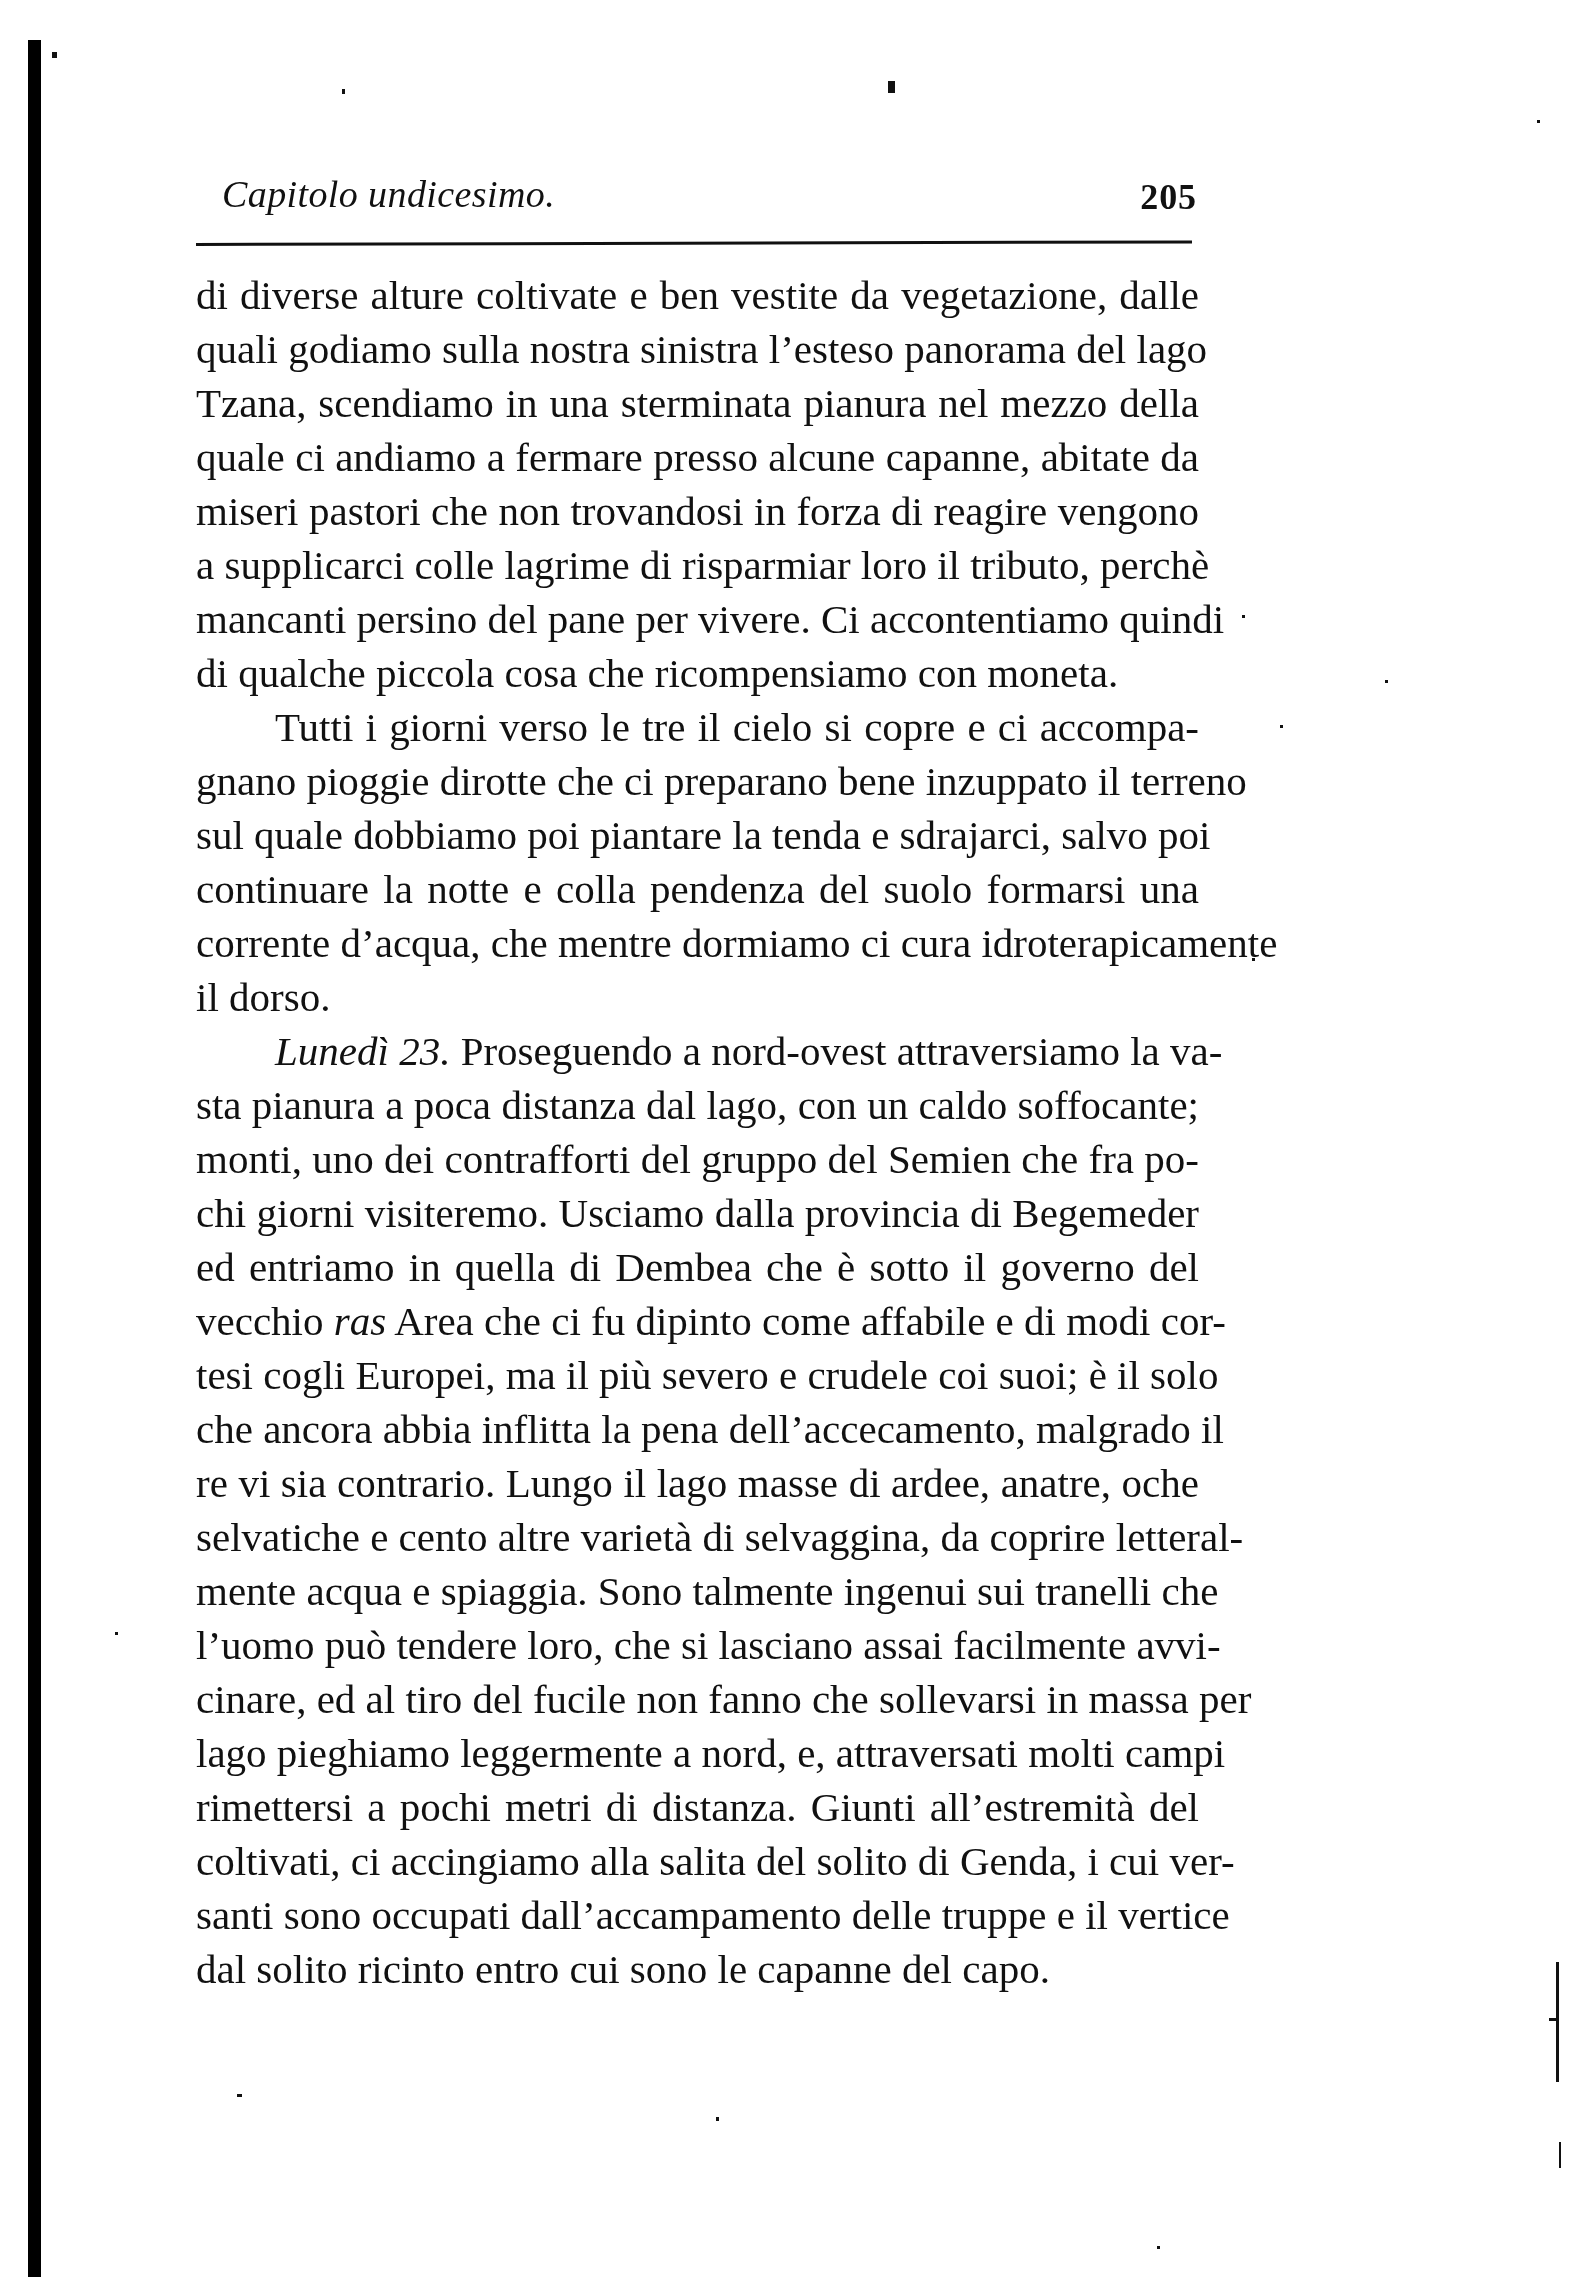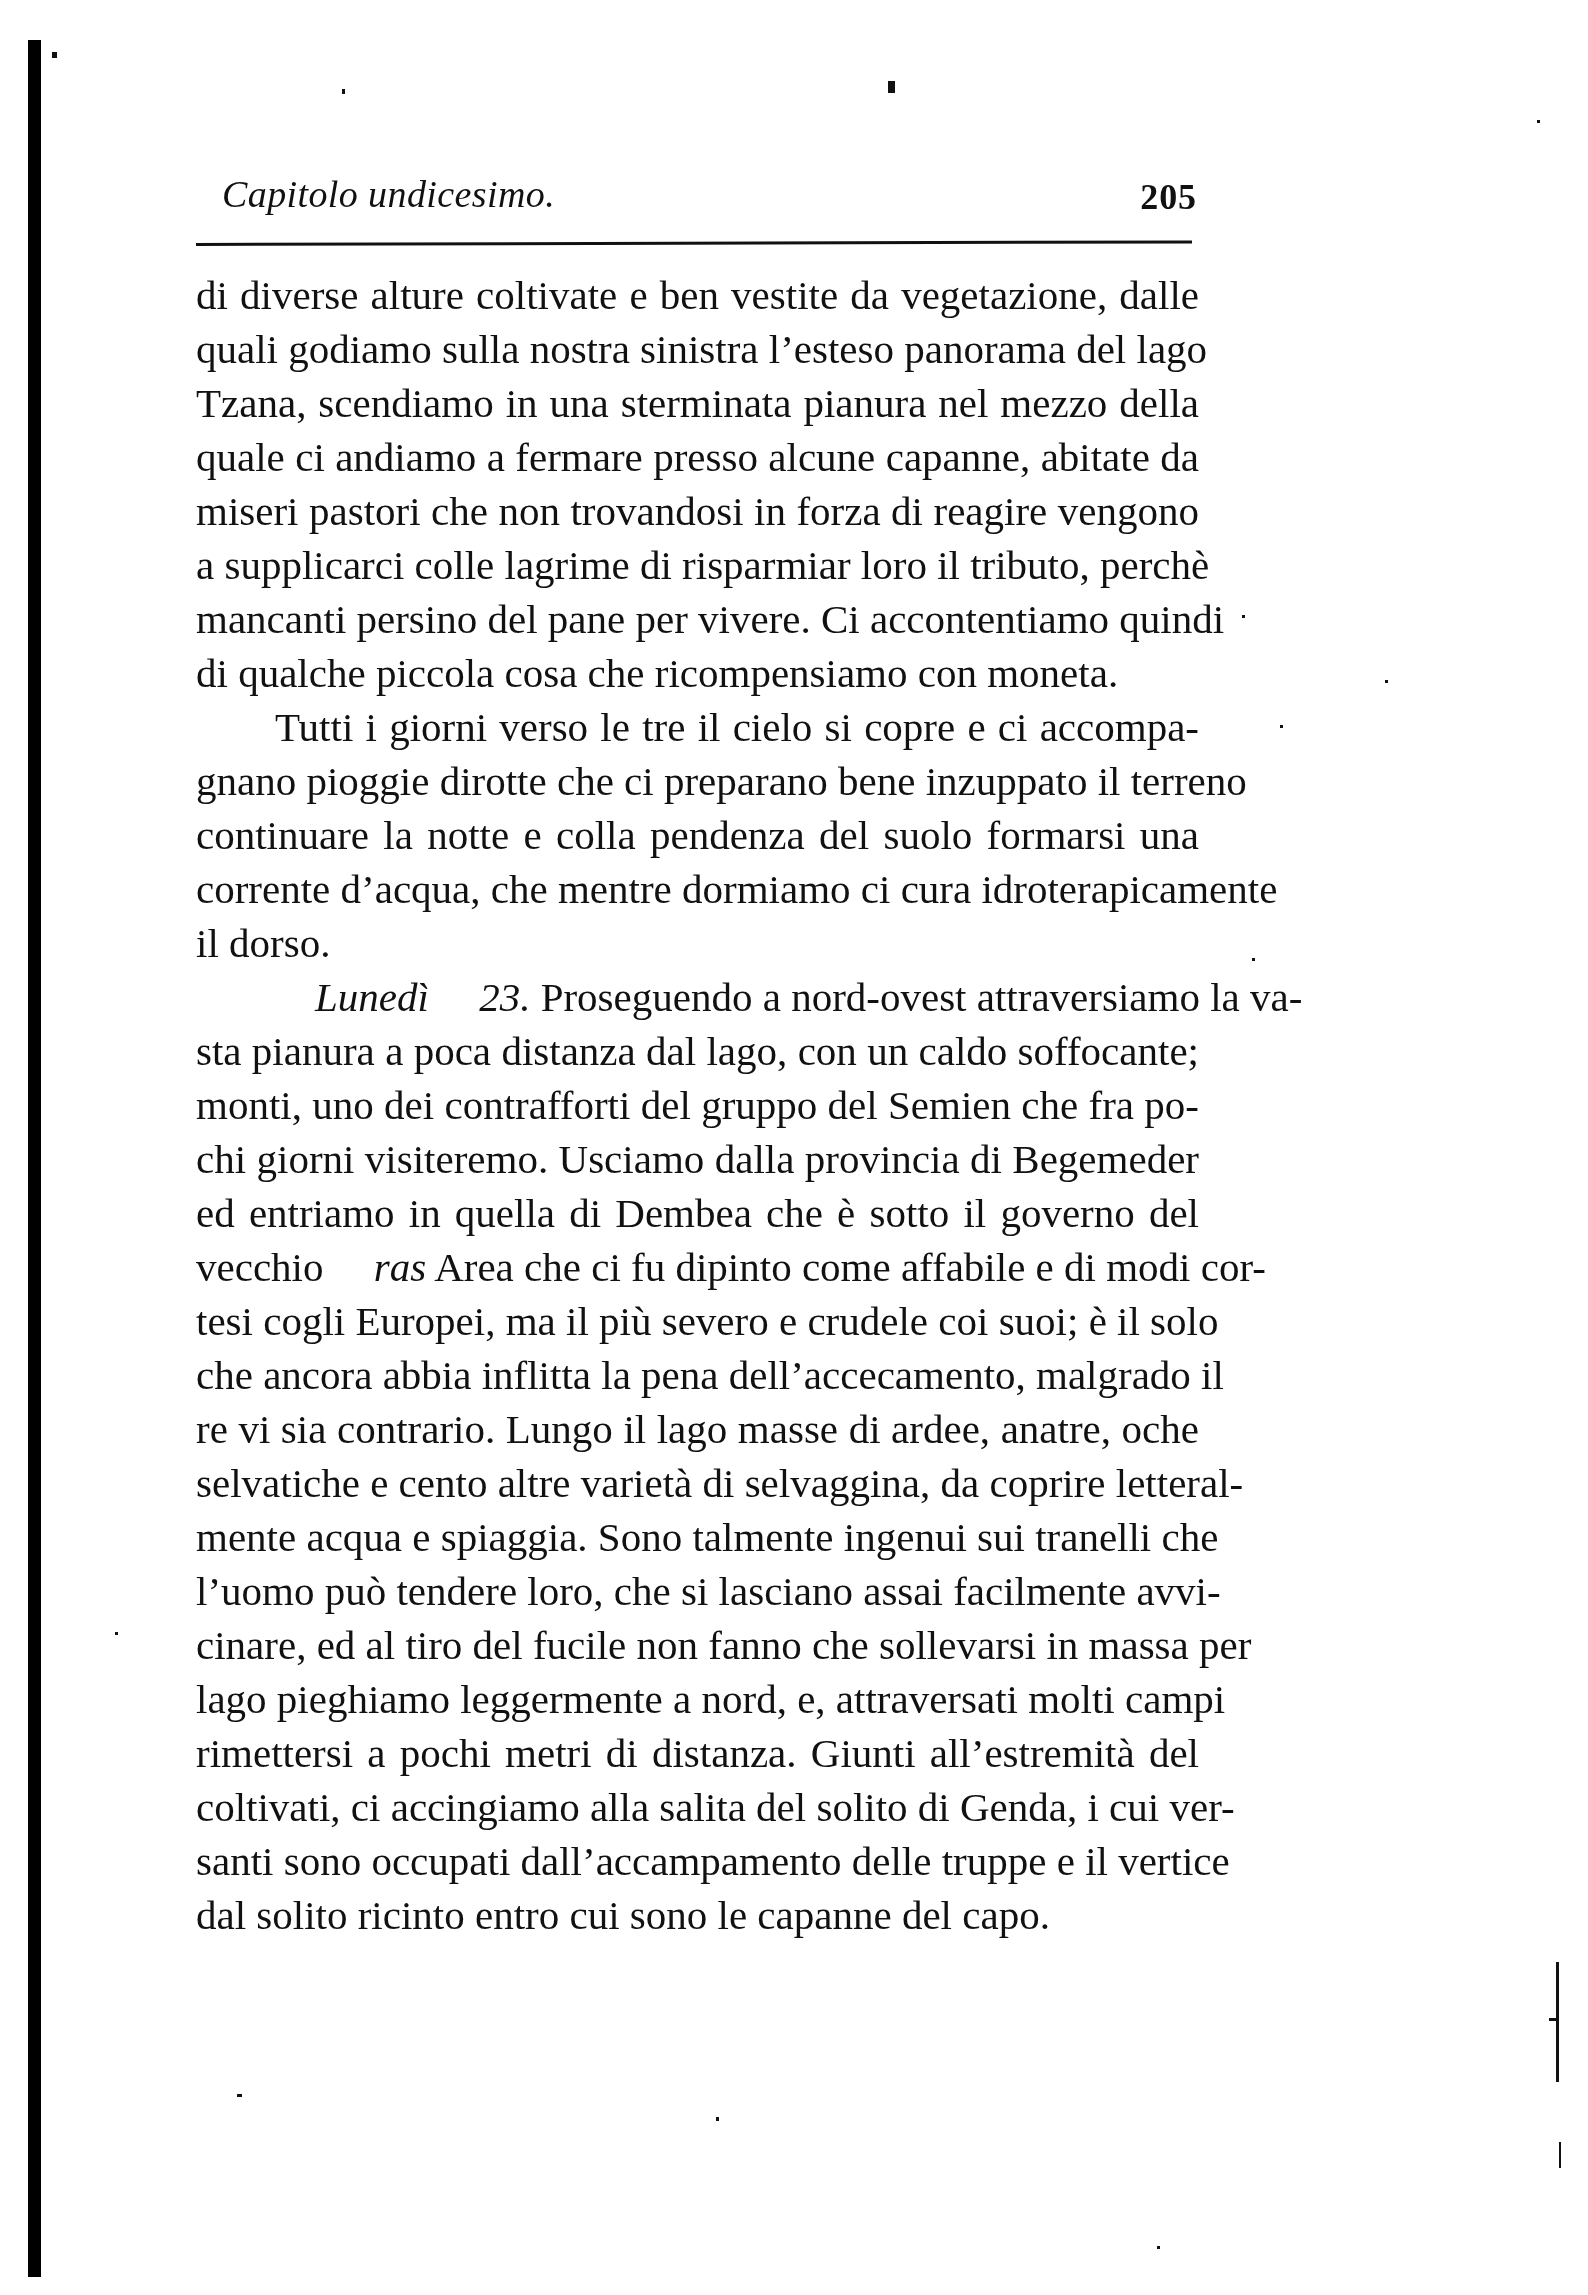--- a/index.html
+++ b/index.html
@@ -77,21 +77,21 @@
       text-align: justify;
       text-align-last: justify;
     }
     .line.last {
       text-align-last: left;
     }
     .line.indent {
       padding-left: 79px;
       font-family: Liberation Serif, serif;
     }
-    .it { font-style: italic; margin-left: 40px; }
+    .it { font-style: italic; }
   </style>
 </head>
 <body>
 
 <div class="scan-edge"></div>
 <div class="speck" style="left:52px;top:52px;width:5.2px;height:6px;"></div>
 <div class="speck" style="left:888px;top:81px;width:6.9px;height:12px;"></div>
 <div class="speck" style="left:342px;top:89px;width:2.6px;height:5.2px;"></div>
 <div class="speck" style="left:1537px;top:120px;width:2.6px;height:3.4px;"></div>
 <div class="speck" style="left:1242px;top:615px;width:3.4px;height:3.4px;"></div>
@@ -121,20 +121,21 @@
     <span class="line">quale ci andiamo a fermare presso alcune capanne, abitate da</span>
     <span class="line">miseri pastori che non trovandosi in forza di reagire vengono</span>
     <span class="line">a supplicarci colle lagrime di risparmiar loro il tributo, perchè</span>
     <span class="line">mancanti persino del pane per vivere. Ci accontentiamo quindi</span>
     <span class="line last">di qualche piccola cosa che ricompensiamo con moneta.</span>
   </div>
 
   <div>
     <span class="line indent">Tutti i giorni verso le tre il cielo si copre e ci accompa-</span>
     <span class="line">gnano pioggie dirotte che ci preparano bene inzuppato il terreno</span>
+    <span class="line">sul quale dobbiamo poi piantare la tenda e sdrajarci, salvo poi</span>
     <span class="line">continuare la notte e colla pendenza del suolo formarsi una</span>
     <span class="line">corrente d’acqua, che mentre dormiamo ci cura idroterapicamente</span>
     <span class="line last">il dorso.</span>
   </div>
 
   <div>
     <span class="line indent">
       <span class="it">Lunedì</span>
       <span class="it">23.</span>
       <span>Proseguendo a nord-ovest attraversiamo la va-</span>

